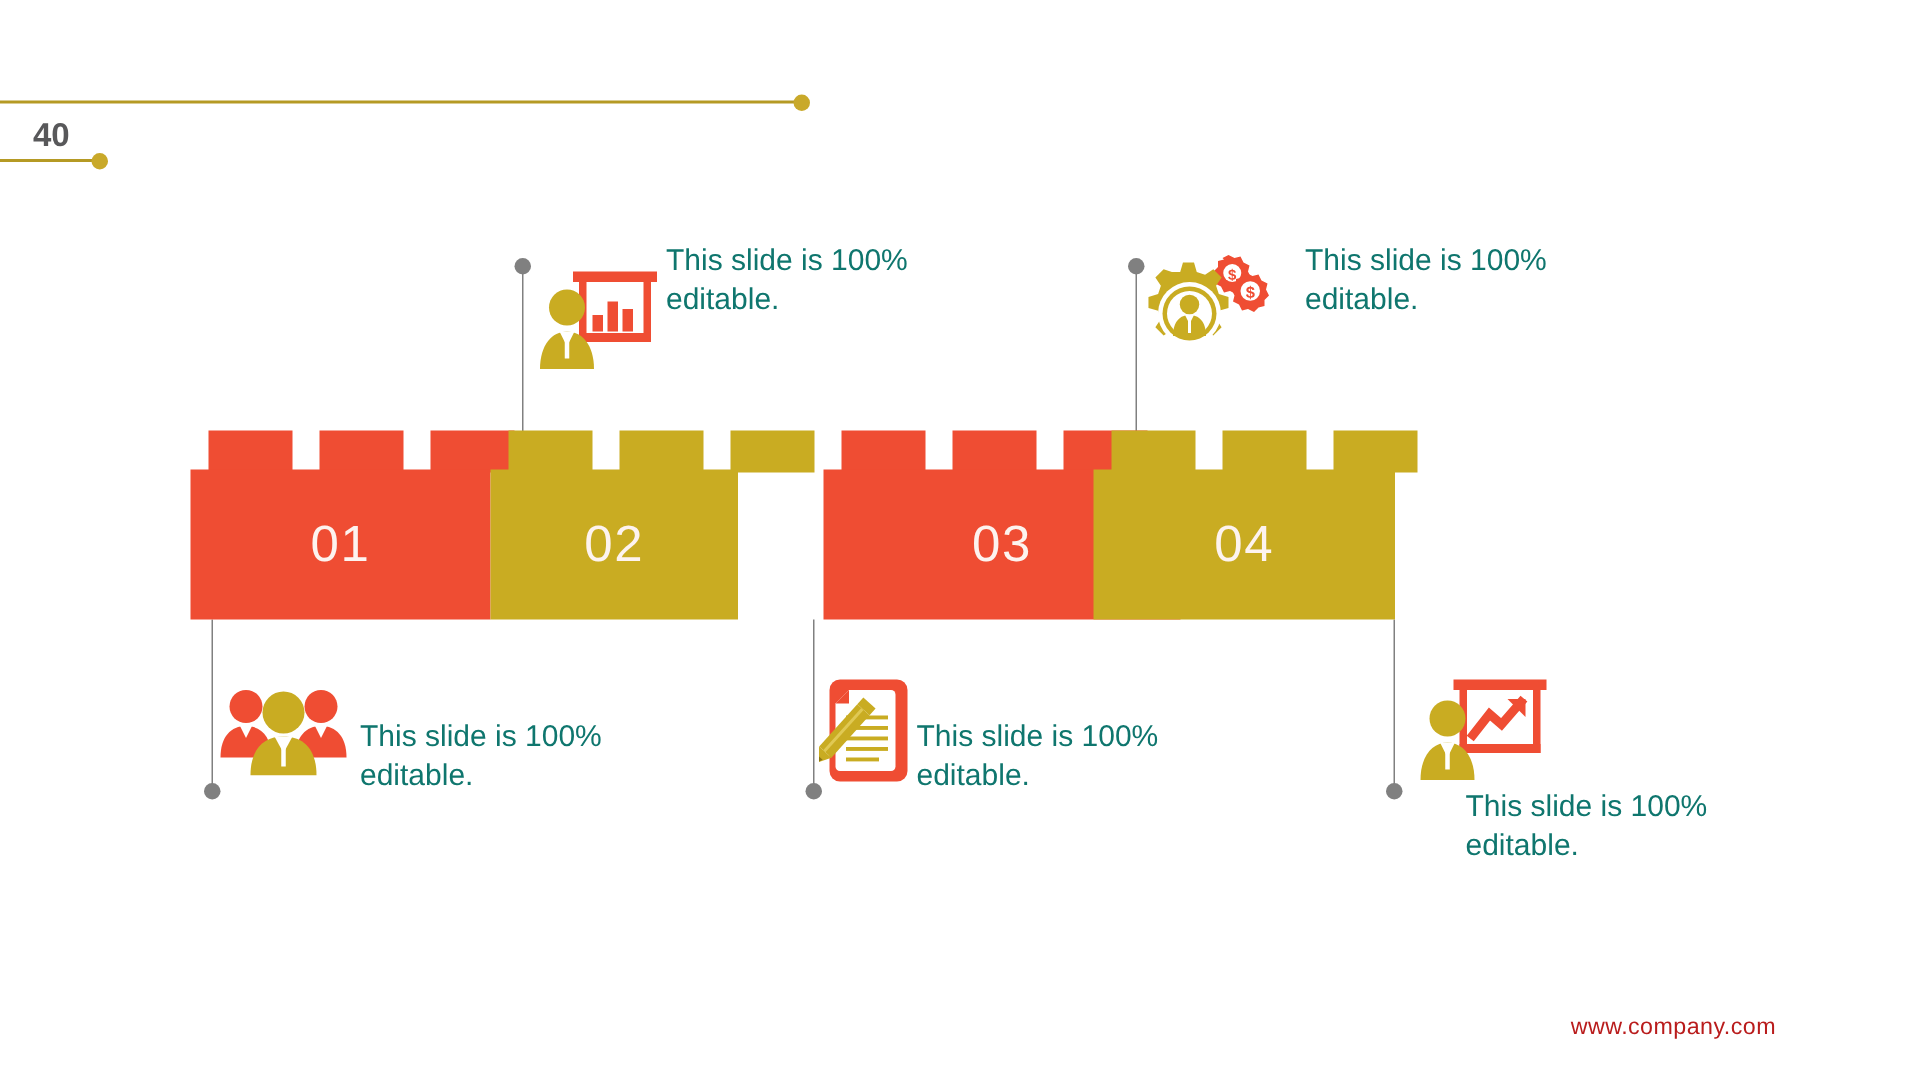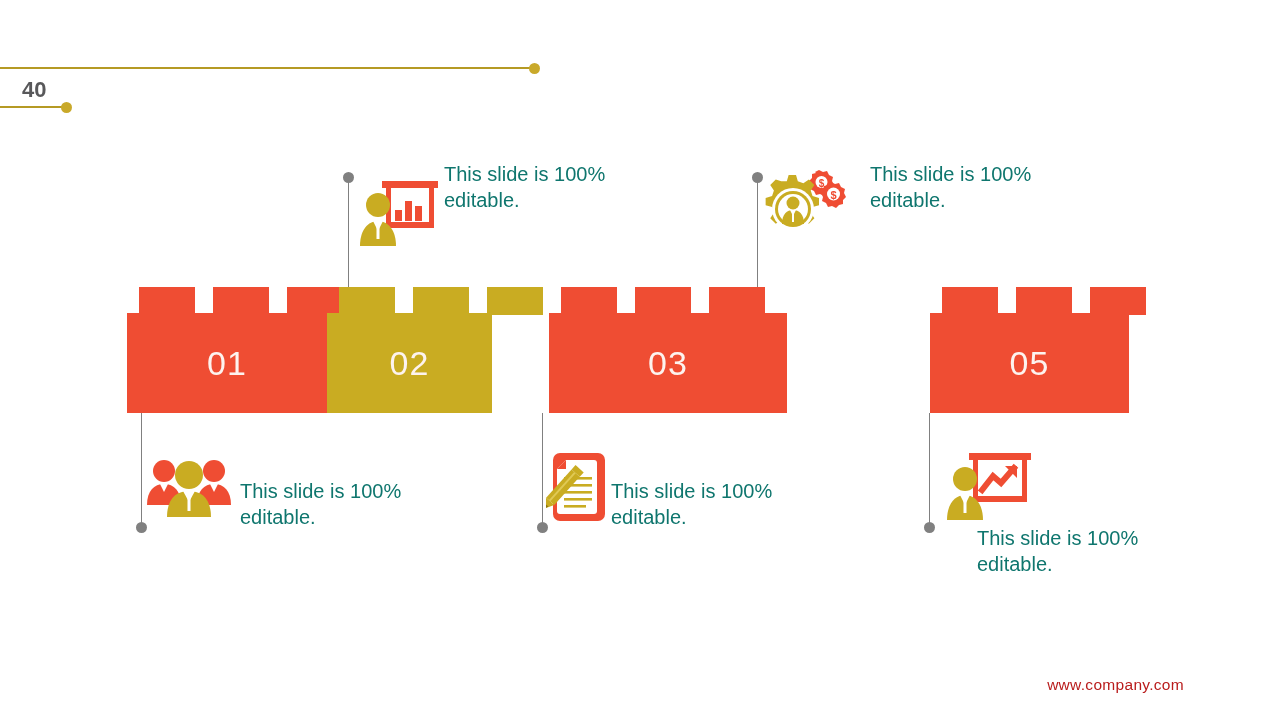--- a/index.html
+++ b/index.html
@@ -115,28 +115,28 @@
     </div>
 
     <div class="brick" style="left:401px;width:238px;margin-left:21px;">
       <div class="stud" style="left:12px;width:56px;background:#ef4d33;"></div>
       <div class="stud" style="left:86px;width:56px;background:#ef4d33;"></div>
       <div class="stud" style="left:160px;width:56px;background:#ef4d33;"></div>
       <div class="body" style="background:#ef4d33;"></div>
       <div class="num">03</div>
     </div>
 
-
-    <div class="brick" style="left:803px;width:199px;">
-      <div class="stud" style="left:12px;width:56px;background:#ef4d33;"></div>
-      <div class="stud" style="left:86px;width:56px;background:#ef4d33;"></div>
-      <div class="stud" style="left:160px;width:56px;background:#ef4d33;"></div>
-      <div class="body" style="background:#ef4d33;"></div>
-      <div class="num">05</div>
-    </div>
+    <div class="brick" style="left:602px;width:201px;">
+      <div class="stud" style="left:12px;width:56px;background:#c9ac22;"></div>
+      <div class="stud" style="left:86px;width:56px;background:#c9ac22;"></div>
+      <div class="stud" style="left:160px;width:56px;background:#c9ac22;"></div>
+      <div class="body" style="background:#c9ac22;"></div>
+      <div class="num">04</div>
+    </div>
+
   </div>
 
   <div class="icon" style="left:356px;top:176px;width:84px;height:72px;">
     <svg width="84" height="72" viewBox="0 0 84 72">
 
       <rect x="26" y="5" width="56" height="7" fill="#ef4d33"></rect>
       <rect x="30" y="12" width="5" height="40" fill="#ef4d33"></rect>
       <rect x="73" y="12" width="5" height="40" fill="#ef4d33"></rect>
       <rect x="30" y="46" width="48" height="6" fill="#ef4d33"></rect>
 

